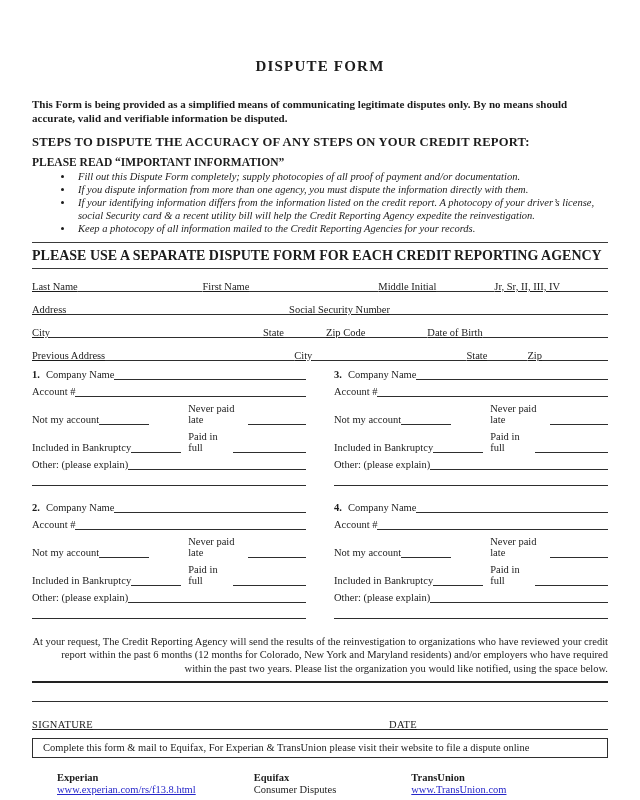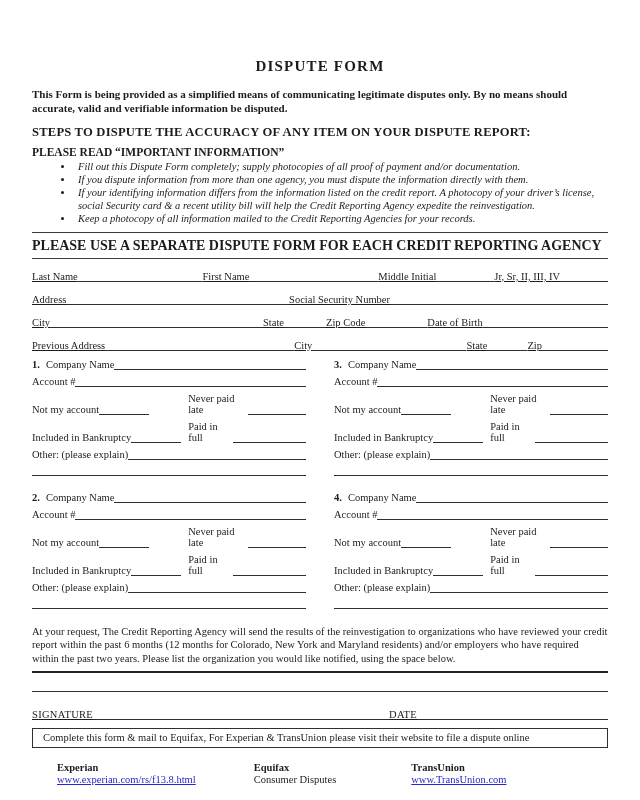--- a/index.html
+++ b/index.html
@@ -6,21 +6,21 @@
   * { box-sizing: border-box; margin: 0; padding: 0; }
   html,body { background:#ffffff; }
   body {
     width:640px; height:800px; overflow:hidden;
     font-family:"Liberation Serif","DejaVu Serif",serif;
     color:var(--ink); font-size:10.5px;
   }
   .page { padding:58px 32px 0 32px; }
 
   .title { text-align:center; font-size:15px; font-weight:bold; letter-spacing:1.2px; }
-  .intro { font-weight:bold; font-size:11px; line-height:1.3; margin-top:12px; }
+  .intro { font-weight:bold; font-size:11px; line-height:1.3; margin-top:22px; }
   .steps-heading { font-size:12.6px; font-weight:bold; margin-top:9px; letter-spacing:0.2px; }
   .read-heading { font-size:11.5px; font-weight:bold; margin-top:6px; }
   .bullets { margin-top:2px; padding-left:42px; font-size:10.5px; line-height:1.24; }
   .bullets li { padding-left:4px;font-style:italic; }
 
   .rule  { border-top:1px solid #3a3a3a; }
   .rule.mt { margin-top:7px; }
   .rule-thick { border-top:2px solid #222; margin-top:5px; }
 
   .separate-heading { font-weight:bold; font-size:14px; margin:5px 0 4px; }
@@ -35,21 +35,21 @@
   .w58 { width:58px; } .w62 { width:62px; } .w66 { width:66px; } .w75 { width:75px; } .w218 { width:218px; }
 
   .acct-grid { display:grid; grid-template-columns:1fr 1fr; column-gap:28px; row-gap:16px; margin-top:8px; }
   .acct .brow { display:flex; align-items:flex-end; margin-top:6px; }
   .acct .brow:first-child { margin-top:0; }
   .acct .num { font-weight:bold; margin-right:6px; }
   .acct .half-l { display:flex; align-items:flex-end; flex-basis:57%; flex-shrink:0; }
   .acct .half-r { display:flex; align-items:flex-end; flex:1; }
   .acct .cont { margin-top:14px; }
 
-  .notify { margin-top:16px; line-height:1.3; }
+  .notify { margin-top:16px; line-height:1.3;text-align:right; }
   .org-line { margin-top:17px; }
 
   .sig-row { margin-top:17px; }
   .sig-row .lbl { letter-spacing:0.3px; }
   .sig-line { flex:1.55; } .date-line { flex:1; }
 
   .mail-box { border:1px solid #2f2f2f; margin-top:8px; padding:3px 10px 4px; font-size:10.5px; }
 
   .agencies { display:flex; margin-top:14px; padding-left:25px; line-height:1.22; }
   .agency { width:206px; }
@@ -59,21 +59,21 @@
 </style>
 </head>
 <body>
 
 <div class="page">
 
   <div class="title">DISPUTE FORM</div>
 
   <p class="intro">This Form is being provided as a simplified means of communicating legitimate disputes only.  By no means should accurate, valid and verifiable information be disputed.</p>
 
-  <div class="steps-heading">STEPS TO DISPUTE THE ACCURACY OF ANY ITEM ON YOUR DISPUTE REPORT:</div>
+  <div class="steps-heading">STEPS TO DISPUTE THE ACCURACY OF ANY STEPS ON YOUR CREDIT REPORT:</div>
   <div class="read-heading">PLEASE READ “IMPORTANT INFORMATION”</div>
 
   <ul class="bullets">
     <li>Fill out this Dispute Form completely; supply photocopies of all proof of payment and/or documentation.</li>
     <li>If you dispute information from more than one agency, you must dispute the information directly with them.</li>
     <li>If your identifying information differs from the information listed on the credit report.  A photocopy of your driver’s license, social Security card &amp; a recent utility bill will help the Credit Reporting Agency expedite the reinvestigation.</li>
     <li>Keep a photocopy of all information mailed to the Credit Reporting Agencies for your records.</li>
   </ul>
 
   <div class="rule mt"></div>

